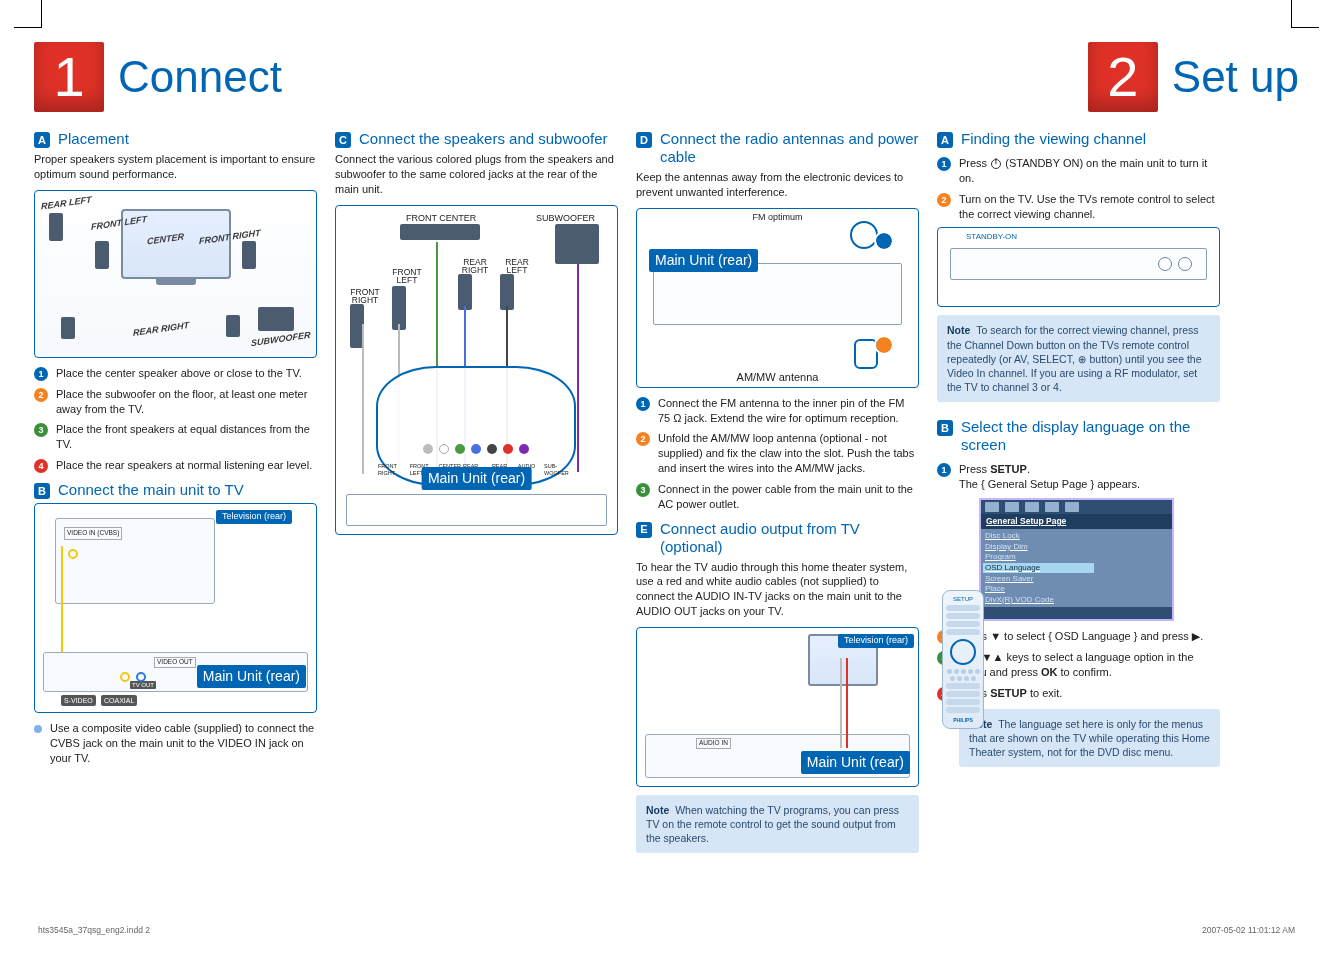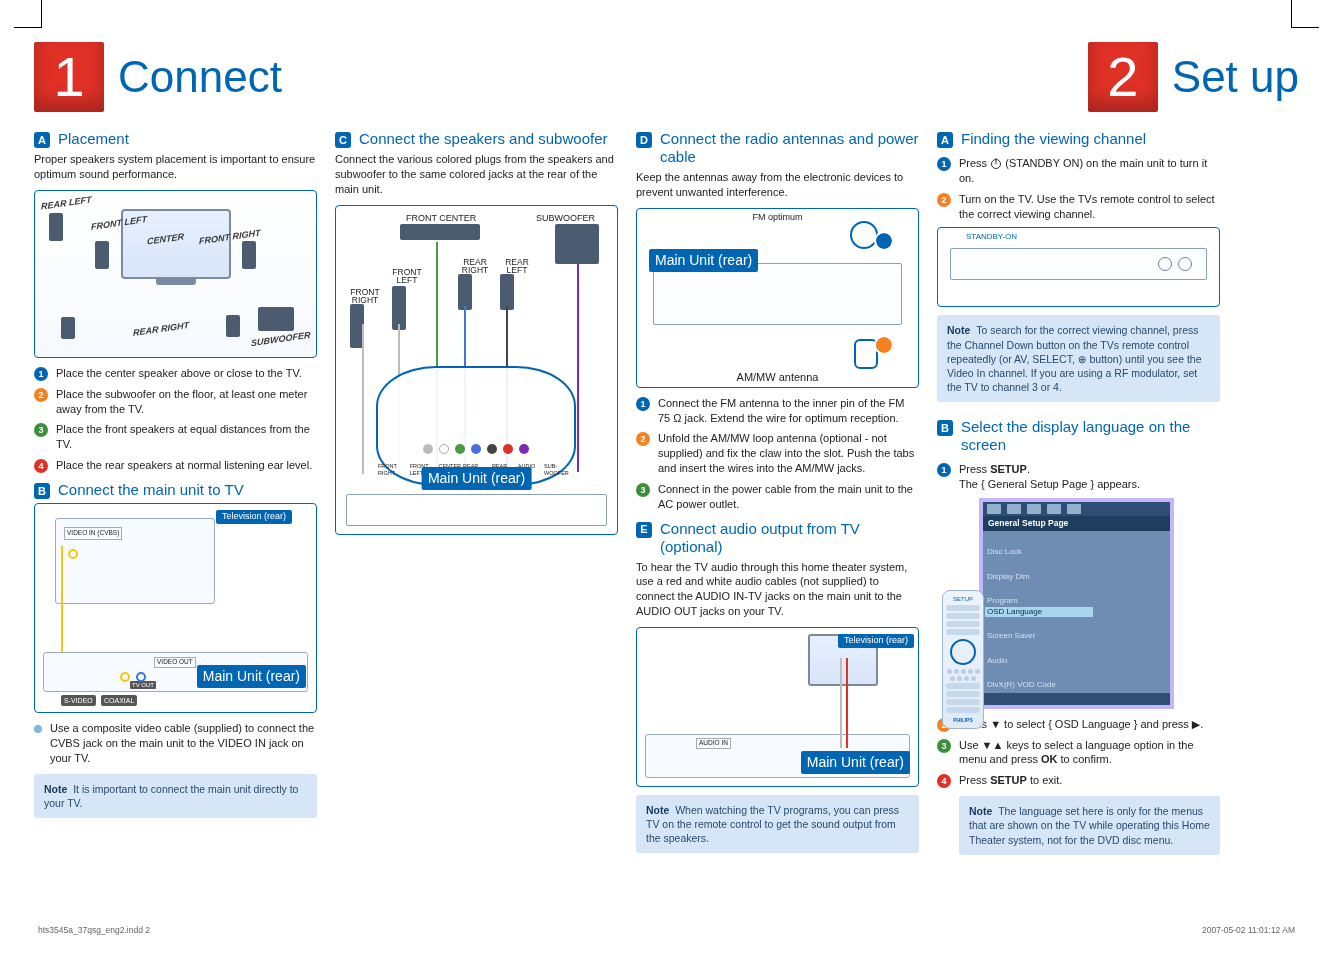--- a/index.html
+++ b/index.html
@@ -137,28 +137,28 @@
   .fm-lbl{position:absolute;top:2px;left:50%;transform:translateX(-50%);font-size:9px;color:#222;}
   .am-lbl{position:absolute;bottom:2px;left:50%;transform:translateX(-50%);font-size:11px;color:#222;}
   .radio-unit{position:absolute;left:16px;right:16px;top:54px;height:62px;border:1px solid #8aa0b8;border-radius:2px;background:#fbfdff;}
   .circ-num{position:absolute;width:16px;height:16px;border-radius:50%;background:var(--blue);outline:2px solid #fff;}
   .audio-diagram{height:160px;position:relative;background:#fff;}
   .audio-tv{position:absolute;right:40px;top:6px;width:70px;height:52px;border:2px solid #7a8aa0;border-radius:3px;background:linear-gradient(#e6efff,#d8e6f8);}
   .channel-diagram{height:80px;position:relative;background:#fff;}
   .player{position:absolute;left:12px;right:12px;top:20px;height:32px;border:1px solid #8aa0b8;border-radius:2px;background:#fbfdff;}
   .standby-lbl{position:absolute;left:28px;top:4px;font-size:8px;color:var(--blue);text-align:right;}
   .osd{
-    width:195px;margin:6px 0 6px 42px;border:4px solid #c4b5fd;background:#6f8db3;color:#fff;font-size:8.5px;
+    width:195px;margin:6px 0 6px 42px;border:2px solid #c4b5fd;background:#6f8db3;color:#fff;font-size:8.5px;text-decoration:underline;
   }
   .osd-top{display:flex;gap:6px;background:#2e4e73;padding:2px 4px;}
   .osd-top span{width:14px;height:10px;background:#94b0cf;display:inline-block;border-radius:1px;}
   .osd-title{background:#1f3d5f;padding:2px 5px;color:#fff;font-weight:700;}
   .osd-body{display:flex;}
   .osd-left{width:60%;padding:2px 4px;font-size:8px;color:#cfe1f4;}
-  .osd-left div{line-height:1.3;margin-top:14px;}
+  .osd-left div{line-height:1.3;}
   .osd-left .sel{background:#a7d6ef;color:#0c2c4a;margin:.5px -2px;padding:0 2px;}
   .osd-right{width:40%;padding:2px 4px;font-size:8px;color:#cfe1f4;}
   .osd-right .sel{background:#a7d6ef;color:#0c2c4a;}
   .remote{
     width:42px;position:absolute;left:942px;top:590px;
     border:1px solid #9eb6d2;border-radius:8px;padding:4px 3px;background:linear-gradient(#eef4fb,#dfeaf6);
   }
   .remote .r-setup{font-size:6px;color:var(--blue);text-align:center;}
   .remote .r-strip{height:6px;background:#c6d8ec;border-radius:3px;margin:2px 0;}
   .remote .r-big{width:26px;height:26px;border:2px solid var(--blue);border-radius:50%;margin:4px auto;}
@@ -251,21 +251,20 @@
         <div class="main-unit-lbl">Main Unit (rear)</div>
         <div class="svideo">S-VIDEO</div>
         <div class="coaxial">COAXIAL</div>
       </div>
       <ul class="olist">
         <li>
             <span class="bullet"></span>
             <span>Use a composite video cable (supplied) to connect the CVBS jack on the main unit to the VIDEO IN jack on your TV.</span>
           </li>
       </ul>
-      <div class="note-box"><b>Note</b>&nbsp;&nbsp;<span>It is important to connect the main unit directly to your TV.</span></div>
     </div>
 
     <div class="col">
       <div class="section-head">
         <div class="badge">C</div>
         <div class="section-title">Connect the speakers and subwoofer</div>
       </div>
       <div class="lead">Connect the various colored plugs from the speakers and subwoofer to the same colored jacks at the rear of the main unit.</div>
       <div class="diagram wiring-diagram">
         <div class="fc-lbl">FRONT CENTER</div>
@@ -409,21 +408,21 @@
             <span></span>
           </div>
         <div class="osd-title">General Setup Page</div>
         <div class="osd-body">
           <div class="osd-left">
             <div>Disc Lock</div>
             <div>Display Dim</div>
             <div>Program</div>
             <div class="sel">OSD Language</div>
             <div>Screen Saver</div>
-            <div>Audio</div>
+            <div>Place</div>
             <div>DivX(R) VOD Code</div>
           </div>
         </div>
         <div style="height:12px;background:#2e4e73;"></div>
       </div>
 
       <ul class="olist">
         <li>
             <span class="num n-orange">2</span>
             <span>Press ▼ to select { OSD Language } and press ▶.</span>

